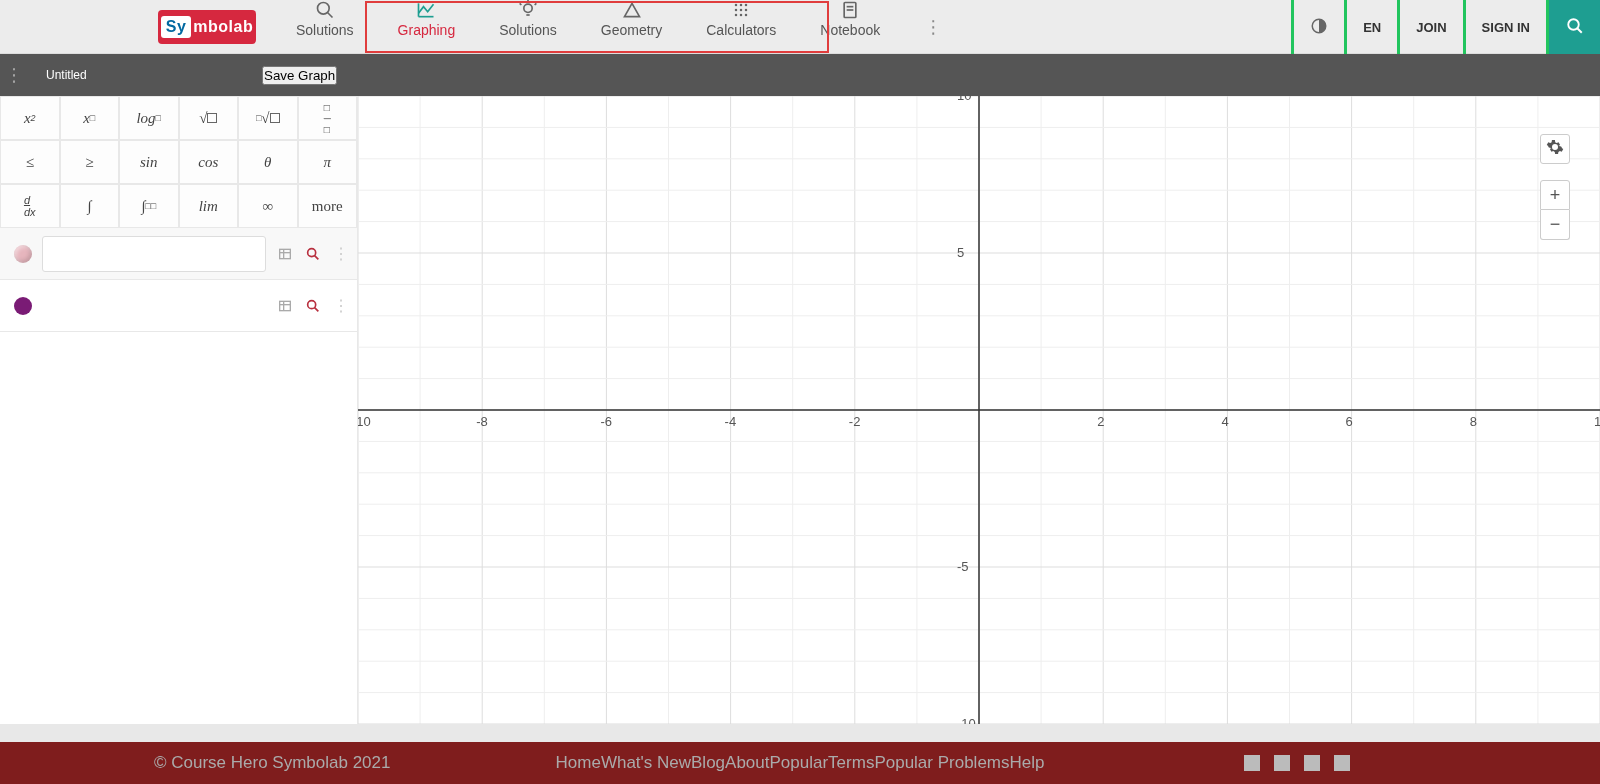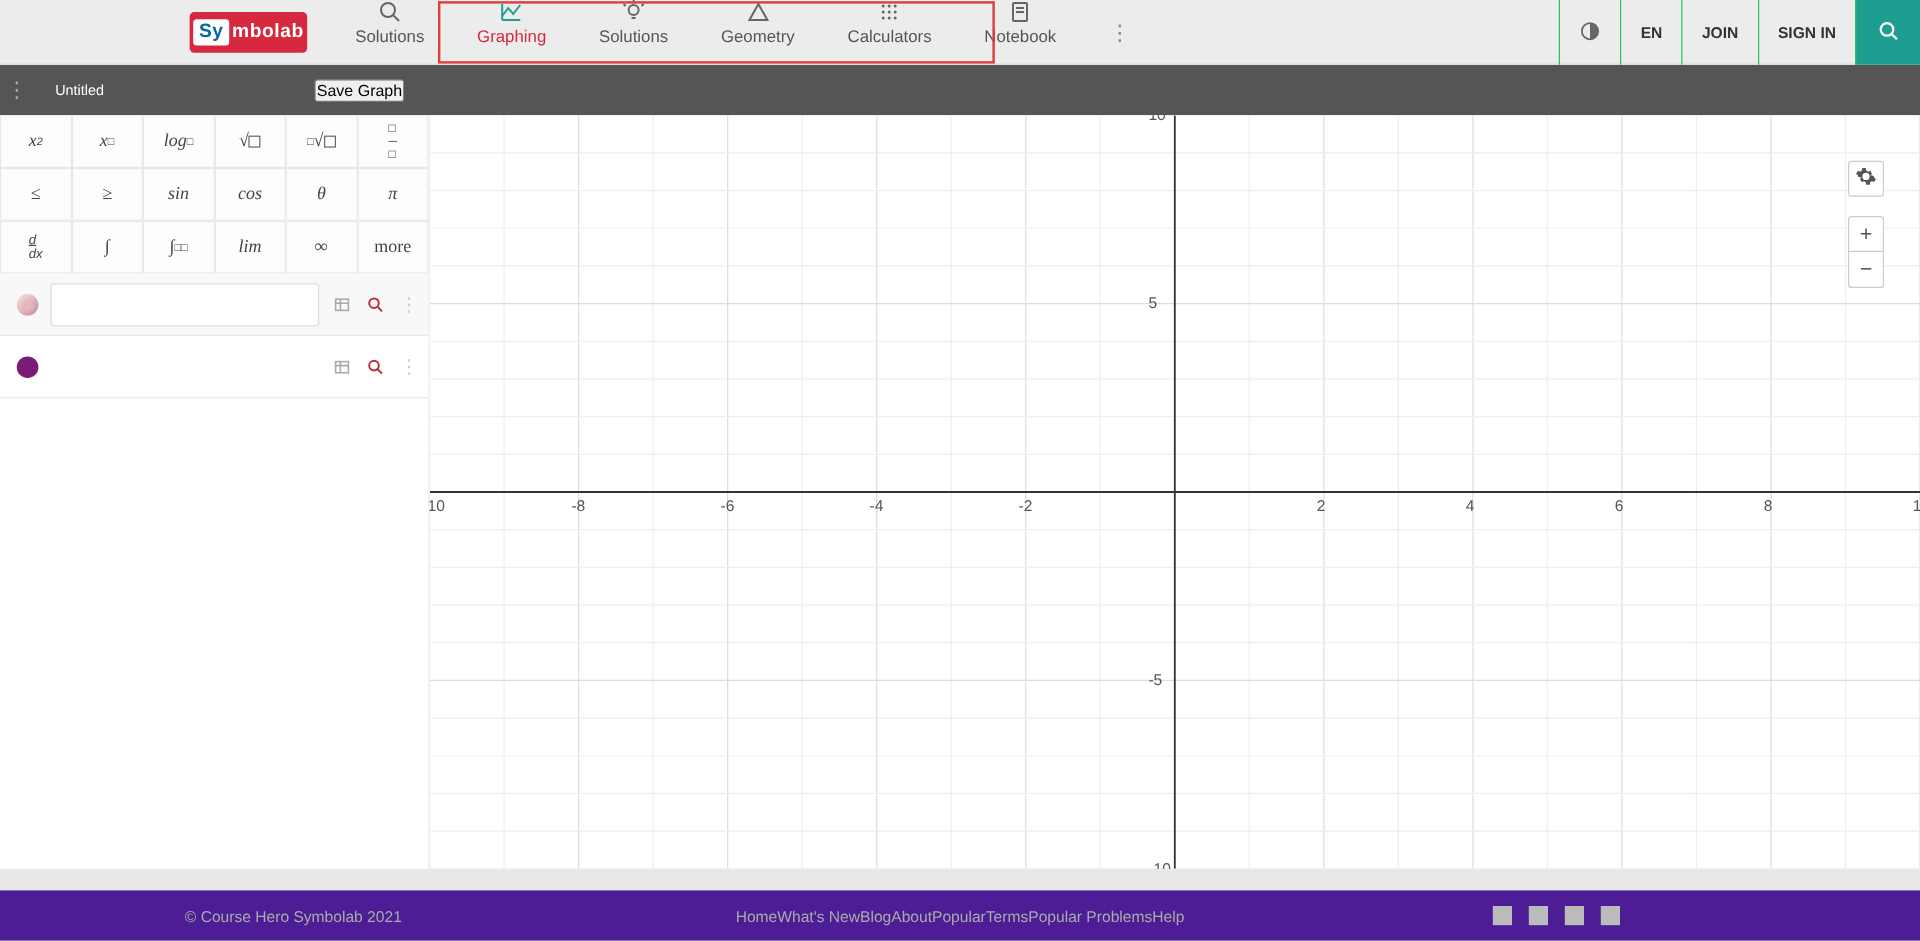--- a/index.html
+++ b/index.html
@@ -8,21 +8,21 @@
 .logo{margin-left:158px;width:98px;height:34px;background:#d6283f;border-radius:4px;color:#fff;font-weight:bold;font-size:16px;display:flex;align-items:center;justify-content:center;letter-spacing:0.5px}
 .logo .sy{background:#fff;color:#0369a1;padding:2px 5px;border-radius:3px;margin-right:2px}
 .nav-items{display:flex;align-items:flex-start;height:54px;margin-left:18px}
 .nav-item{display:flex;flex-direction:column;align-items:center;justify-content:center;padding:0 22px;color:#555;font-size:14px;cursor:pointer}
 .nav-item.active{color:#d6283f}
 .nav-icon{width:20px;height:20px;margin-bottom:2px;display:flex;align-items:center;justify-content:center}
 .nav-icon svg{width:20px;height:20px}
 .highlight-box{position:absolute;border:2px solid #e03d3d;pointer-events:none;top:1px;height:52px}
 .more-icon-v{margin-left:14px;color:#888;font-size:18px;cursor:pointer;padding:0 8px}
 .right-nav{position:absolute;right:0;top:0;height:54px;display:flex;align-items:center}
-.rn-item{padding:0 16px;height:54px;display:flex;align-items:center;font-size:13px;color:#333;cursor:pointer;border-left:1px solid #22c55e;font-weight:bold}
+.rn-item{padding:0 16px;height:54px;display:flex;align-items:center;font-size:13px;color:#333;cursor:pointer;border-left:3px solid #22c55e;font-weight:bold}
 .rn-item.theme svg{width:18px;height:18px}
 .rn-search{width:54px;background:#1e9e91;display:flex;align-items:center;justify-content:center;color:#fff}
 .rn-search svg{width:18px;height:18px}
 .subbar{height:42px;background:#555;display:flex;align-items:center;color:#fff}
 .drag-dots{width:28px;display:flex;align-items:center;justify-content:center;color:#aaa;font-size:18px}
 .title{font-size:12px;margin-left:18px}
 .subbar .save-wrap{position:absolute;left:262px}
 .main{display:flex;height:628px;background:#fff}
 .sidebar{width:358px;background:#fff;border-right:1px solid #e8e8e8;display:flex;flex-direction:column}
 .keypad{display:grid;grid-template-columns:repeat(6,1fr);background:#f9f9f9}
@@ -44,21 +44,21 @@
 .grid-svg{position:absolute;top:0;left:0;width:100%;height:100%}
 .tooltip{position:absolute;left:378px;top:246px;background:#fff;border:1px solid #ddd;border-radius:5px;padding:14px 18px;display:flex;align-items:center;gap:18px;box-shadow:0 2px 8px rgba(0,0,0,0.08)}
 .tooltip::before{content:"";position:absolute;left:-8px;top:16px;width:0;height:0;border-top:8px solid transparent;border-bottom:8px solid transparent;border-right:8px solid #fff}
 .tooltip-btn{background:#999;color:#fff;border:none;padding:6px 12px;border-radius:3px;font-size:13px;cursor:pointer}
 .graph-controls{position:absolute;right:30px;top:38px;display:flex;flex-direction:column;gap:10px}
 .gc-btn{width:30px;height:30px;background:#fff;border:1px solid #ccc;border-radius:3px;display:flex;align-items:center;justify-content:center;cursor:pointer;color:#555;font-size:18px}
 .gc-group{display:flex;flex-direction:column;margin-top:6px}
 .gc-group .gc-btn:first-child{border-bottom-left-radius:0;border-bottom-right-radius:0}
 .gc-group .gc-btn:last-child{border-top-left-radius:0;border-top-right-radius:0;border-top:none}
 .axis-label{position:absolute;font-size:13px;color:#555;font-family:Arial}
-.footer{position:absolute;bottom:0;left:0;right:0;height:42px;background:#4c1d95;display:flex;align-items:center;padding:0 24px;color:#aaa;font-size:13px}
+.footer{position:absolute;bottom:0;left:0;right:0;height:42px;background:#7f1d1d;display:flex;align-items:center;padding:0 24px;color:#aaa;font-size:17px}
 .footer-copy{margin-left:130px}
 .footer-links{display:flex;position:absolute;left:50%;transform:translateX(-50%)}
 .footer-links span{cursor:pointer}
 .footer-icons{position:absolute;right:250px;display:flex;gap:14px;color:#bbb}
 .footer-icons span{width:16px;height:16px;background:#bbb;display:inline-block}
 .square-box{display:inline-block;width:10px;height:10px;border:1px solid #666}
 </style>
 </head>
 <body>
 

